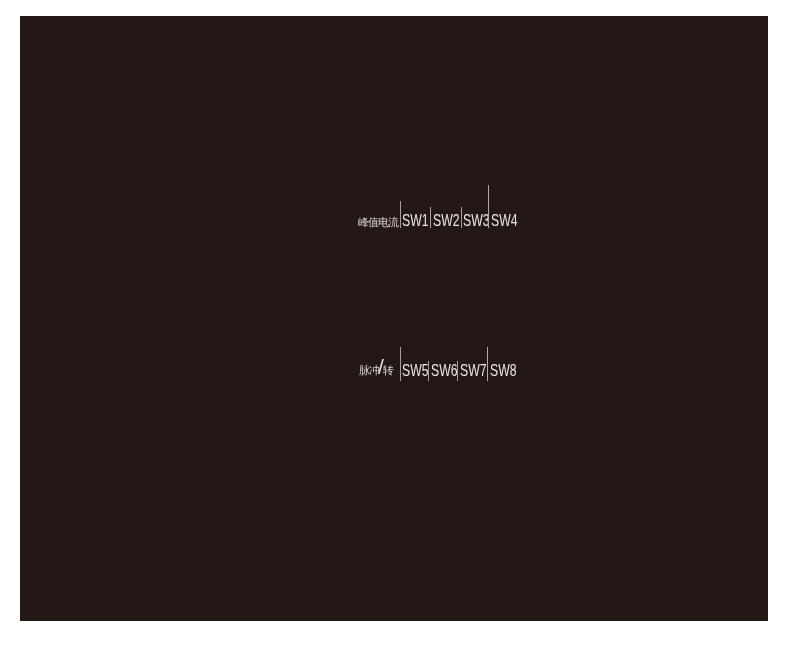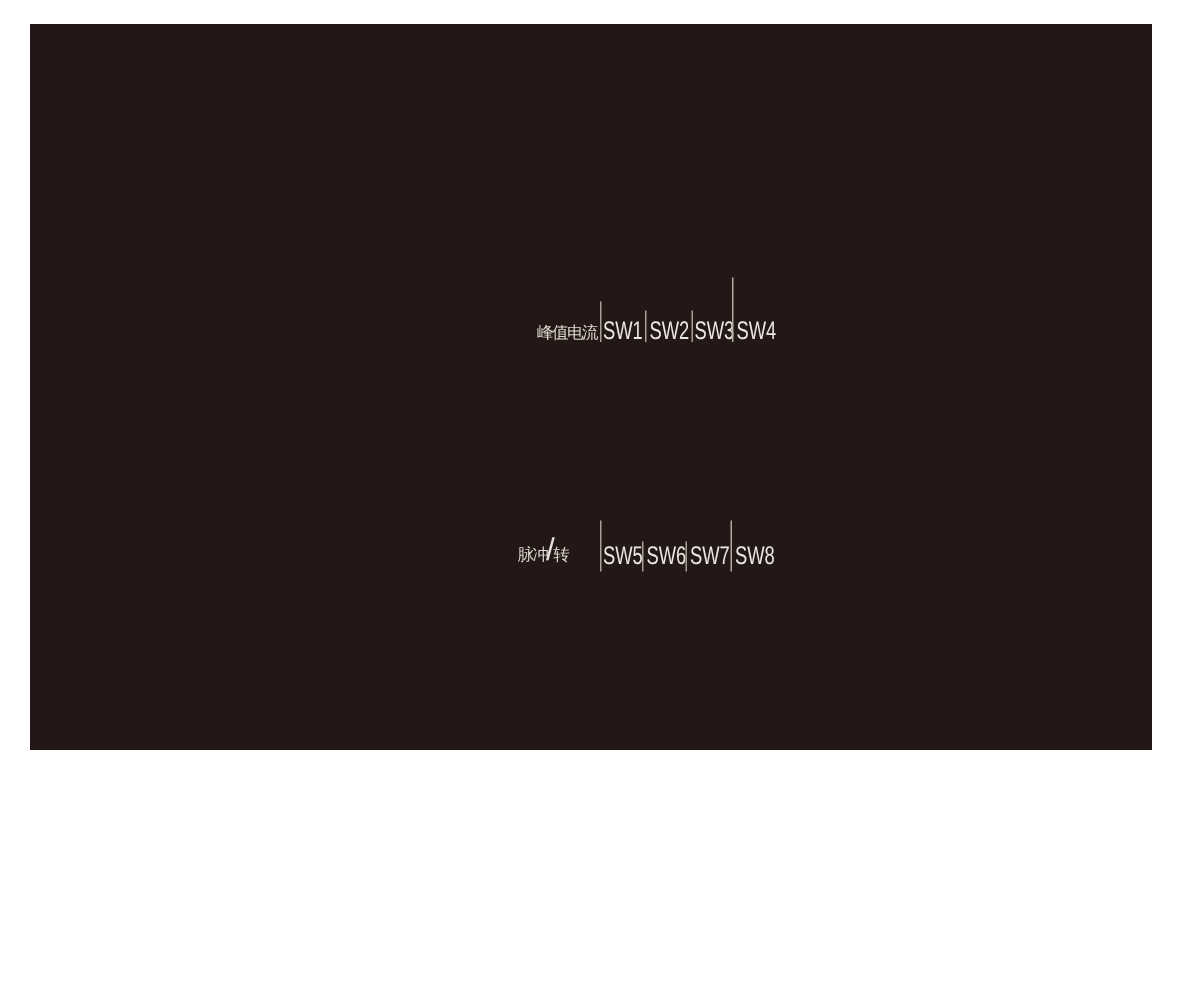--- a/index.html
+++ b/index.html
@@ -15,36 +15,36 @@
     position: relative;
     width: 800px;
     height: 659px;
     background: #ffffff;
   }
   .panel {
     position: absolute;
     left: 20px;
     top: 16px;
     width: 748px;
-    height: 484px;
+    height: 605px;
     background: #231815;
   }
   
   .row-label {
     position: absolute;
     color: #ddd8d3;
     font-size: 11px;
     line-height: 11px;
     letter-spacing: -1px;
     white-space: nowrap;
     font-family: "Liberation Sans", sans-serif;
   }
   .label1 { left: 338px; top: 201px; }
   .label2 {
-    left: 325px;
+    left: 339px;
     top: 340px;
     display: flex;
     align-items: baseline;
     letter-spacing: 0;
   }
   .label2 .cjk {
     font-size: 11px;
     line-height: 11px;
     letter-spacing: -1px;
   }

